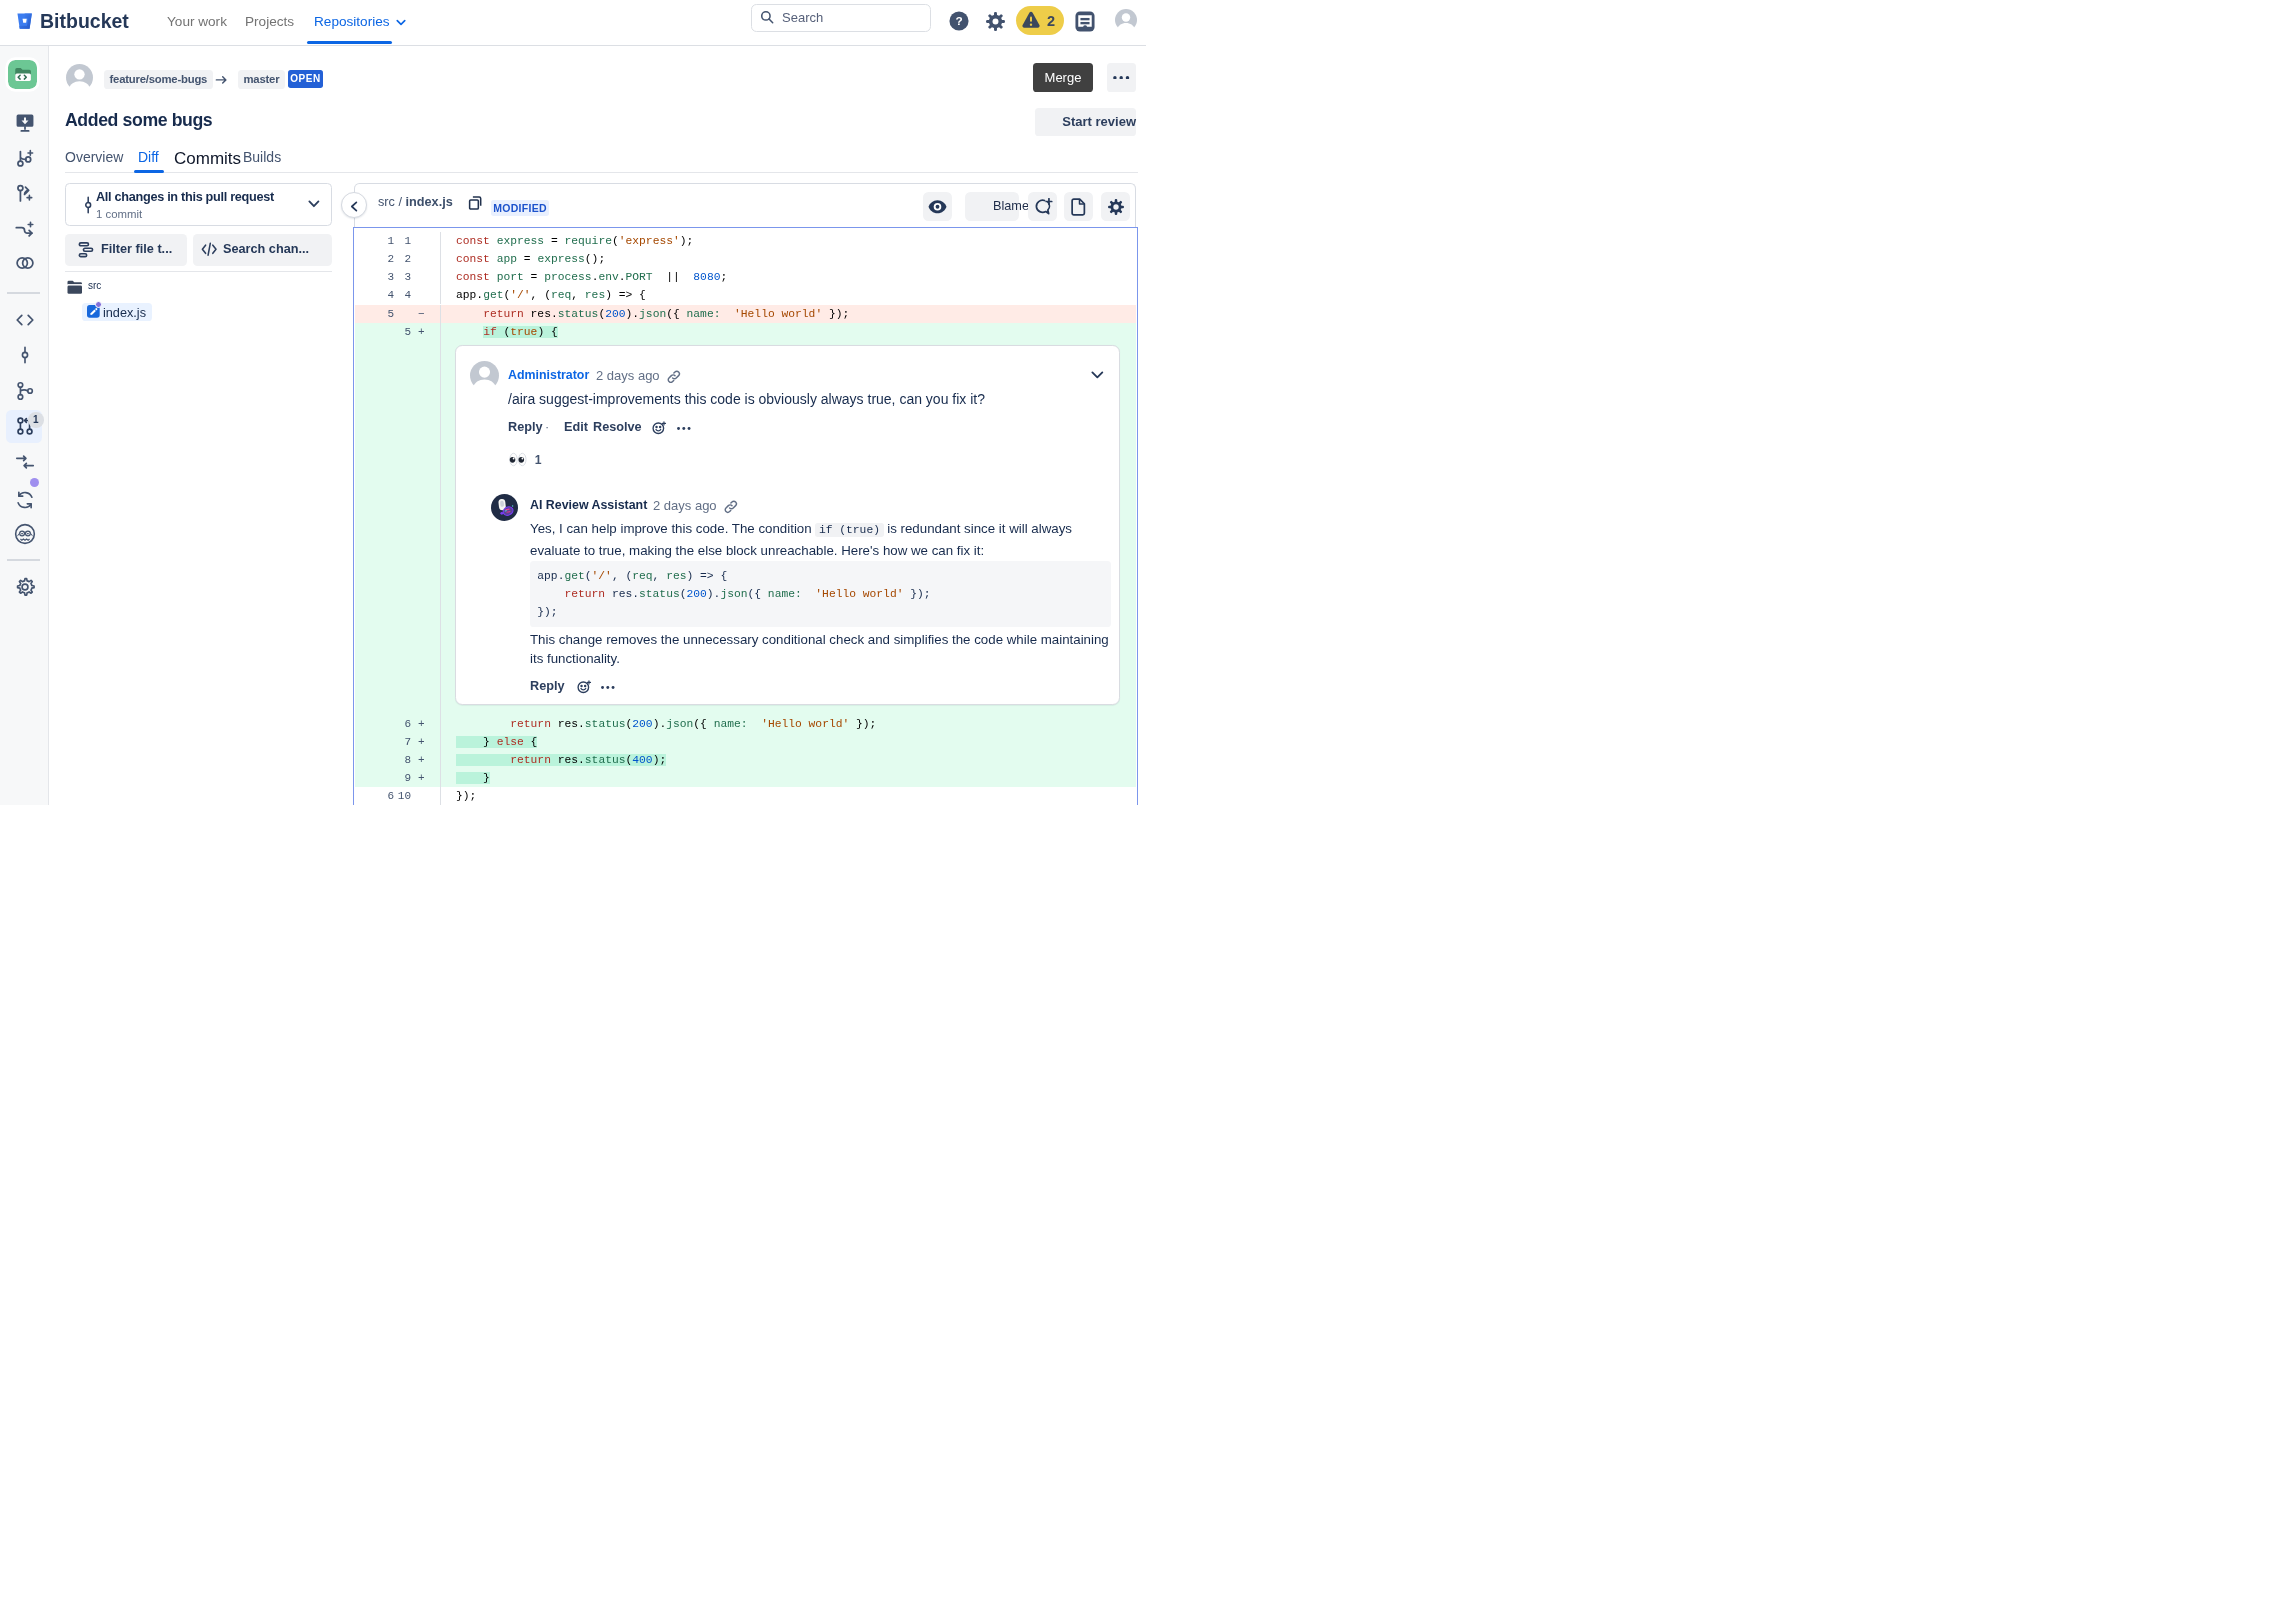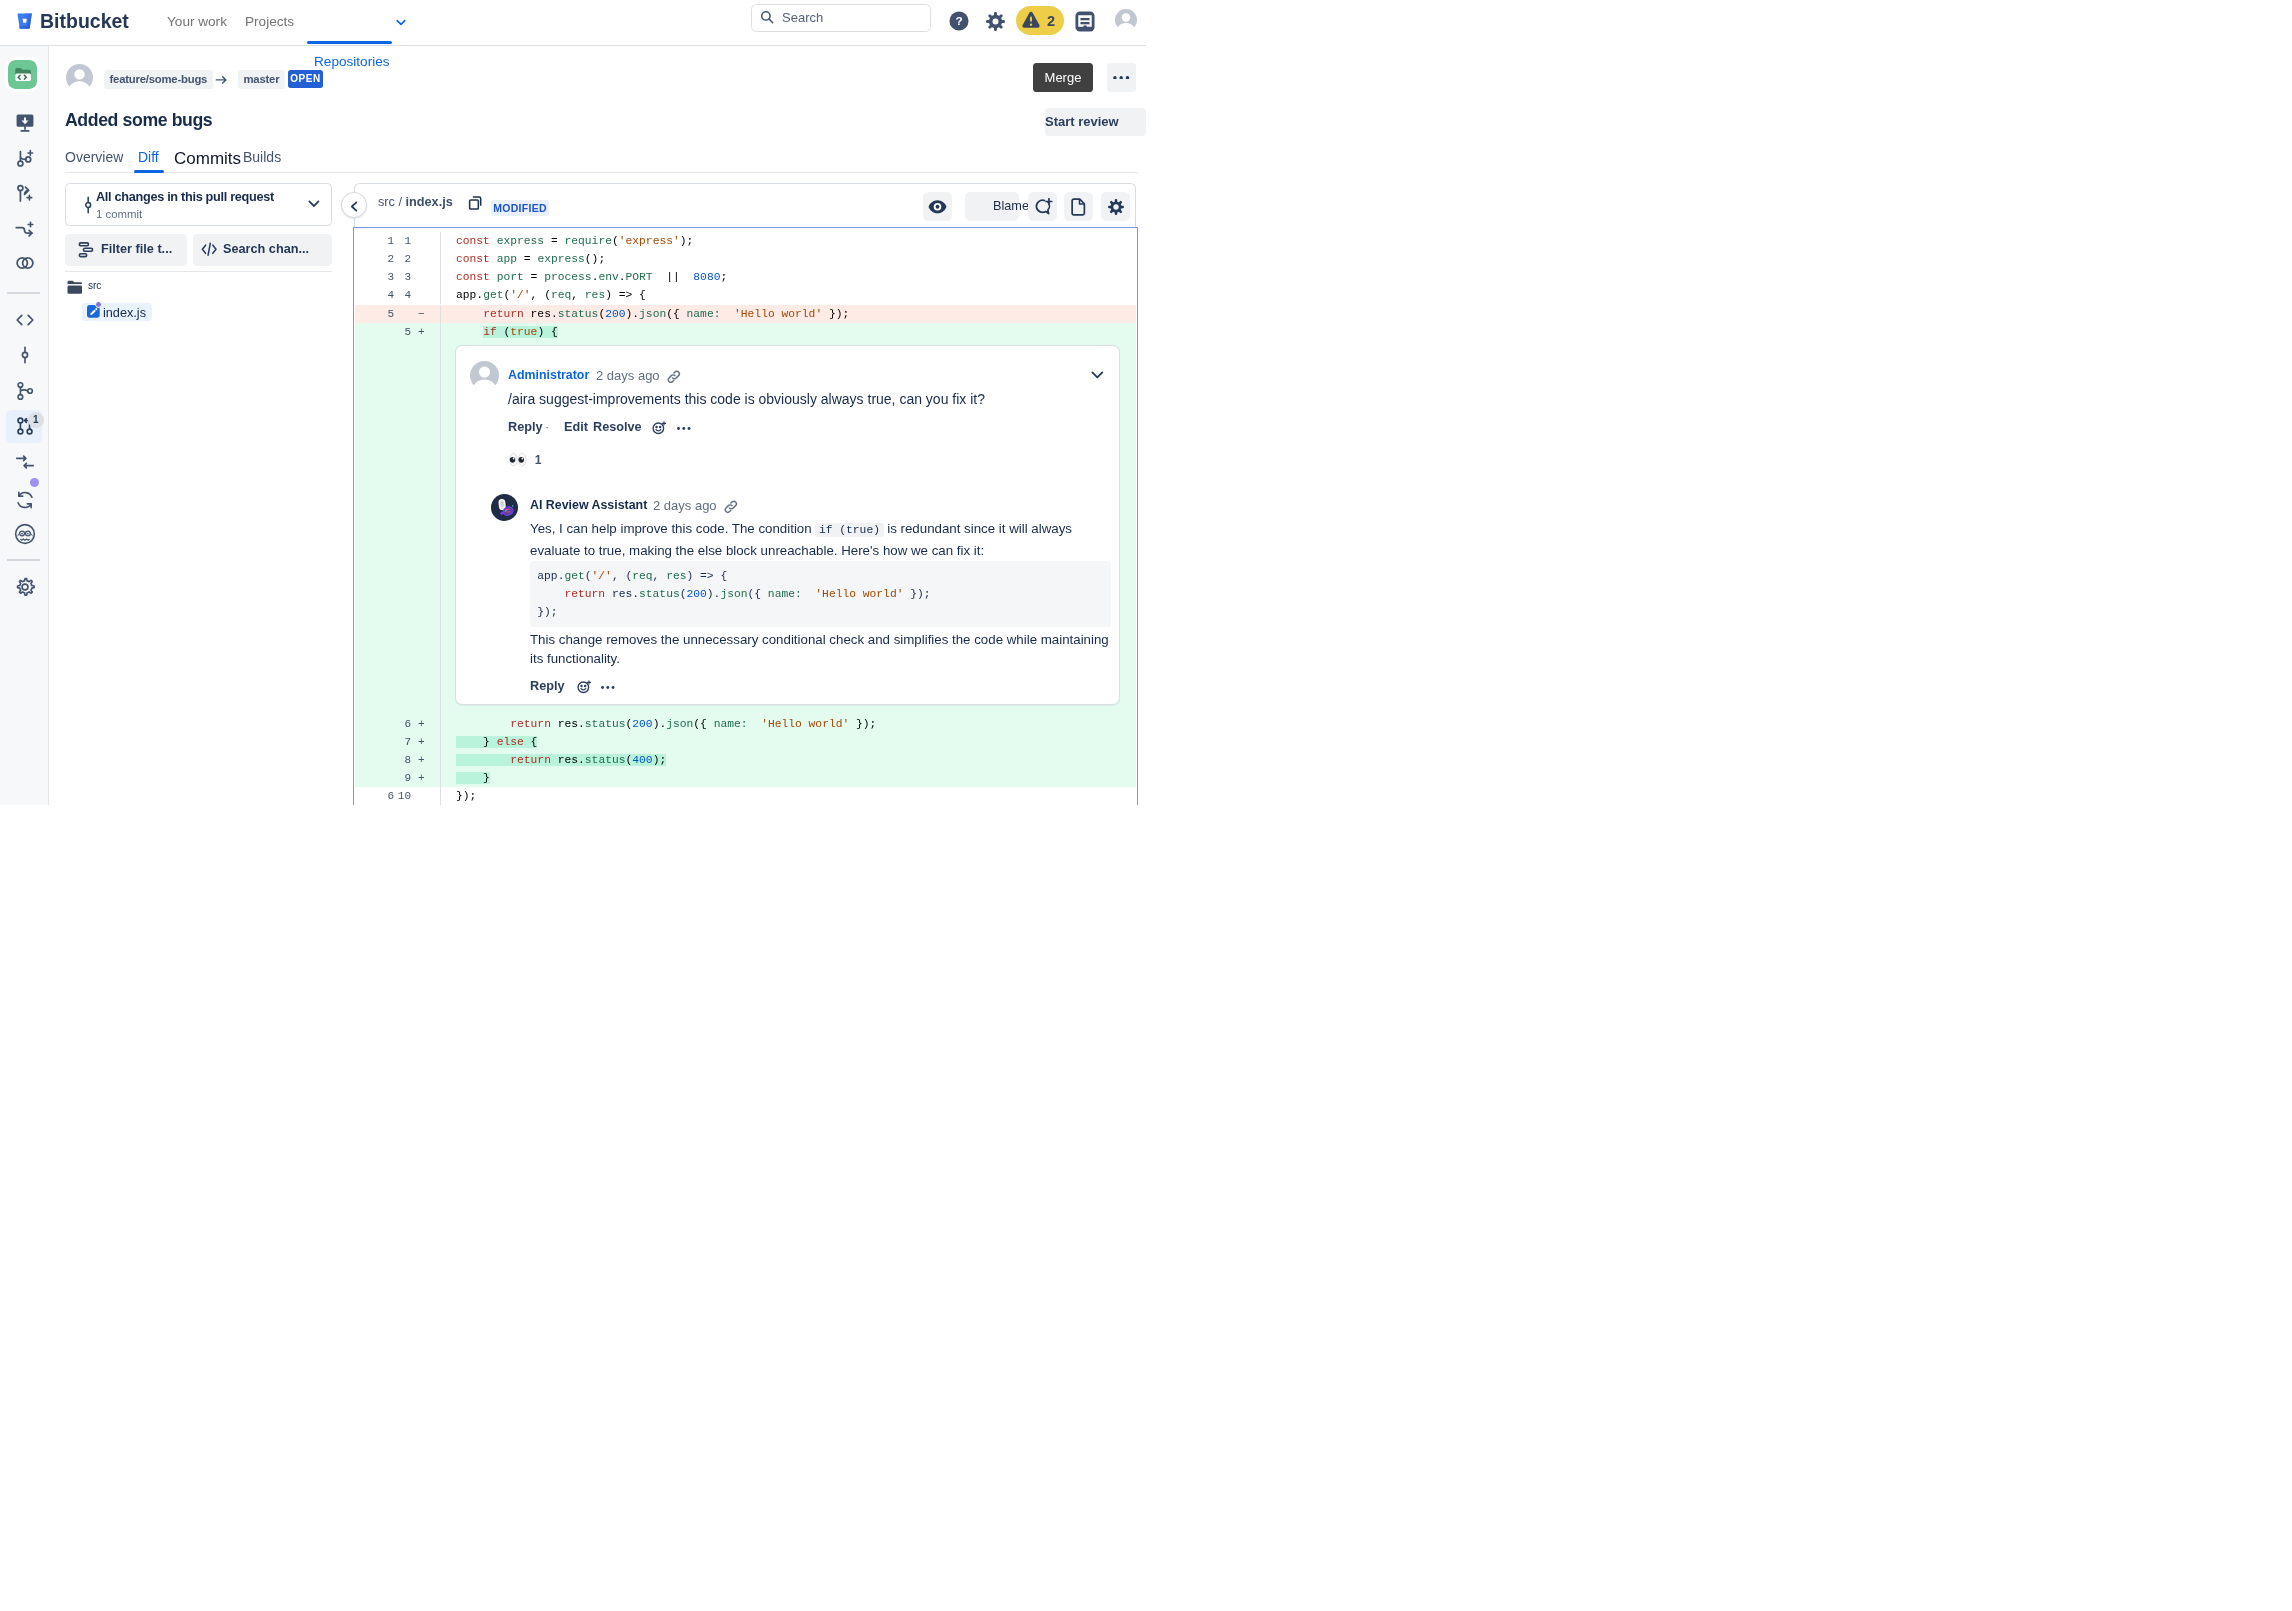--- a/index.html
+++ b/index.html
@@ -48,21 +48,21 @@
             <stop offset="1" stop-color="#3c7df0"></stop>
           </linearGradient>
         </defs>
     <path d="M1.6 0.6 L17.4 0.6 L14.9 17.4 L4.1 17.4 Z" fill="#3c7df0"></path>
     <path d="M17.4 0.6 L14.9 17.4 L4.1 17.4 L3.6 14 L12 14 L13.4 6 L9.5 6 L9.5 0.6 Z" fill="url(#bkg)"></path>
     <path d="M7.2 6.2 L11.8 6.2 L11.1 10.6 L7.9 10.6 Z" fill="#fff"></path>
   </svg>
   <div class="abs" style="left:40px; top:10px; font-size:19.5px; font-weight:700; color:#253858;">Bitbucket</div>
   <div class="navlink" style="left:167px;">Your work</div>
   <div class="navlink" style="left:245px;">Projects</div>
-  <div class="navlink" style="left:314px; color:#0c66e4;margin-top:40px;">Repositories</div>
+  <div class="navlink" style="left:314px; color:#0c66e4;">Repositories</div>
   <svg class="abs" style="left:396px; top:18.6px;" width="10" height="7.3" viewBox="0 0 12 8">
         <path d="M1.5 1.5 L6 6 L10.5 1.5" fill="none" stroke="#0c66e4" stroke-width="2" stroke-linecap="round" stroke-linejoin="round"></path>
       </svg>
   <div class="abs" style="left:307px; top:41px; width:85px; height:2.7px; background:#0c66e4; border-radius:1.8px;"></div>
 
   <div id="srch">
     <svg class="abs" style="left:8.2px; top:5.5px;" width="14.5" height="14.5" viewBox="0 0 16 16">
           <circle cx="6.5" cy="6.5" r="4.6" fill="none" stroke="#44546f" stroke-width="1.7"></circle>
           <path d="M10 10 L14 14" stroke="#44546f" stroke-width="1.7" stroke-linecap="round"></path>
         </svg>
@@ -221,21 +221,21 @@
   <div class="abs" style="left:1033px; top:63px; width:60px; height:29px; background:#404040; border-radius:3.6px; color:#fff; font-size:13px; font-weight:500; text-align:center; line-height:29px;">Merge</div>
   <div class="abs" style="left:1107px; top:63px; width:29px; height:29px; background:#f1f2f4; border-radius:3.6px;">
     <svg style="margin:12.7px auto 0;" width="16.4" height="3.6" viewBox="0 0 18 4">
           <circle cx="2" cy="2" r="1.9" fill="#253858"></circle>
           <circle cx="9" cy="2" r="1.9" fill="#253858"></circle>
           <circle cx="16" cy="2" r="1.9" fill="#253858"></circle>
         </svg>
   </div>
 
   <div class="abs" style="left:65px; top:110px; font-size:17.7px; font-weight:700; letter-spacing:-0.4px; color:#172B4D;">Added some bugs</div>
-  <div class="btn-gray" style="left:1035px; top:108px; width:101px; height:28px; font-size:13px; text-align:left; line-height:28px; color:#2c3e5d;margin-left:10px;">Start review</div>
+  <div class="btn-gray" style="left:1035px; top:108px; width:101px; height:28px; font-size:13px; text-align:right; line-height:28px; color:#2c3e5d;">Start review</div>
 
   <div class="abs" style="left:65px; top:149px; font-size:14px; font-weight:500; color:#44546f;">Overview</div>
   <div class="abs" style="left:138px; top:149px; font-size:14px; font-weight:500; color:#0c66e4;">Diff</div>
   <div class="abs" style="left:174px; top:149px; font-size:17px; font-weight:500; color:#0f172a;">Commits</div>
   <div class="abs" style="left:243px; top:149px; font-size:14px; font-weight:500; color:#44546f;">Builds</div>
   <div class="abs" style="left:65px; top:172px; width:1073px; height:0.9px; background:#e4e6ea;"></div>
   <div class="abs" style="left:134px; top:170px; width:30px; height:2.7px; background:#0c66e4; border-radius:1.8px;"></div>
 </div>
 
 <div id="leftpanel">

